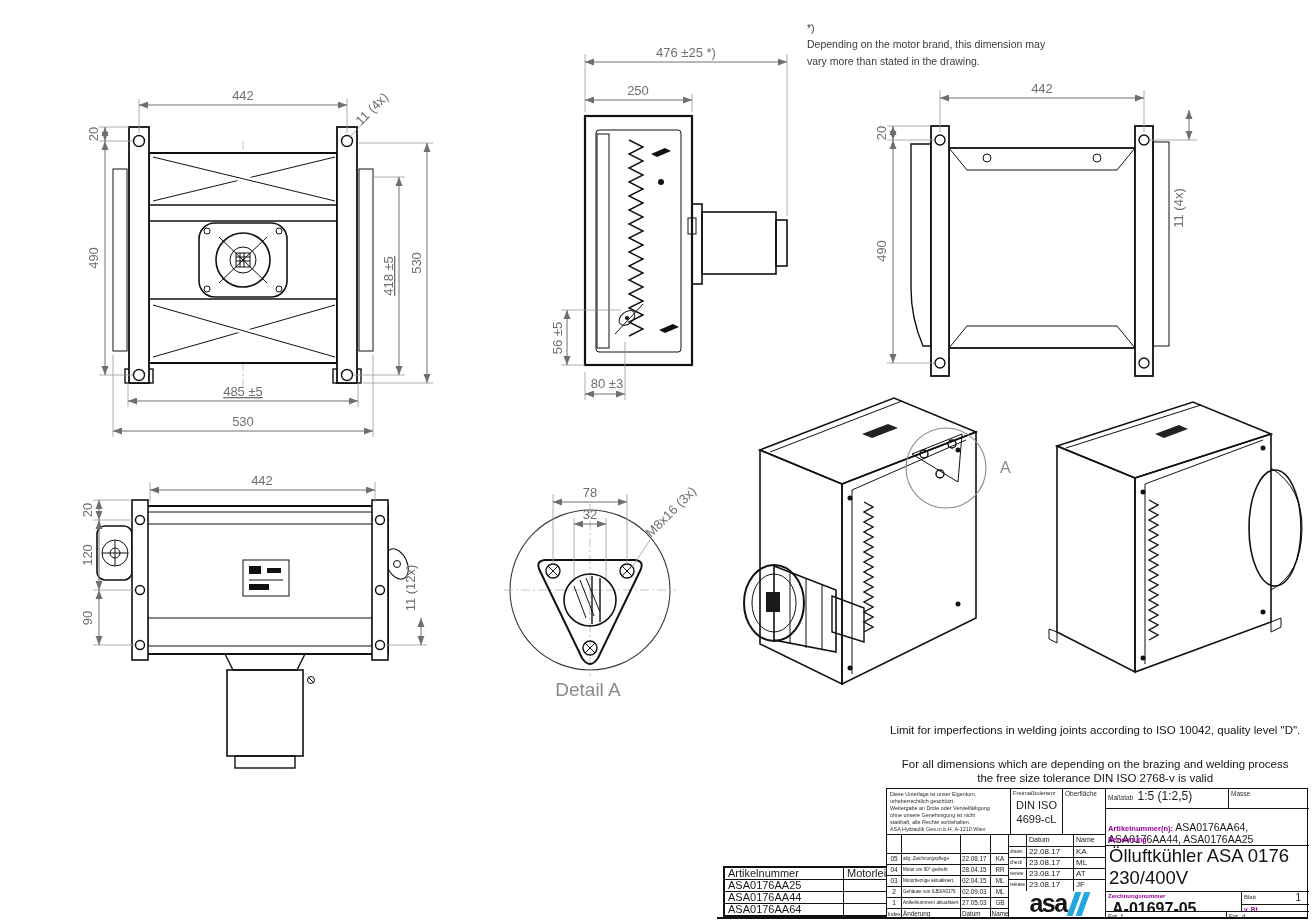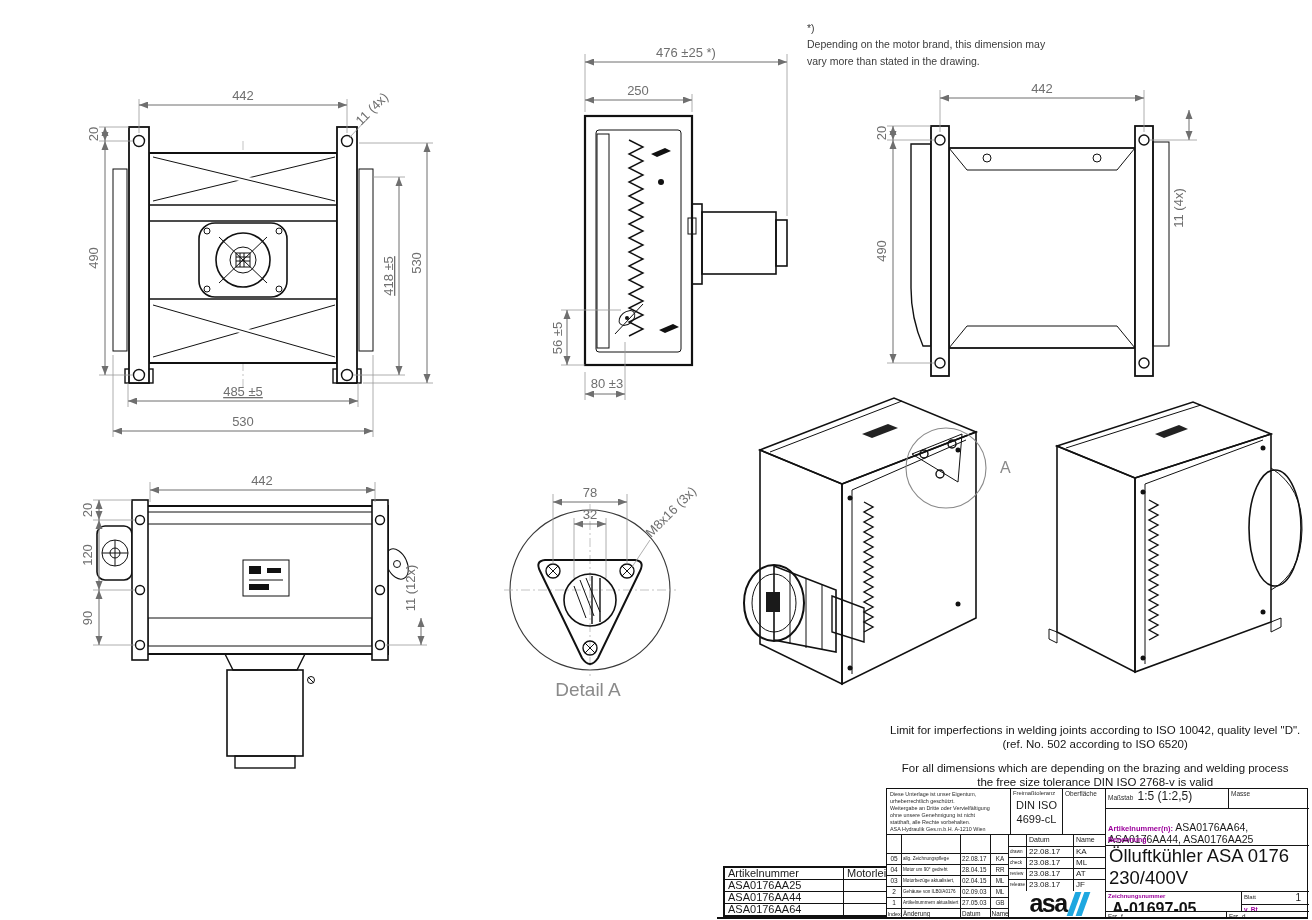--- a/index.html
+++ b/index.html
@@ -14,21 +14,21 @@
   .xl{stroke:#9a9a9a;stroke-width:0.8;fill:none;}
   .cl{stroke:#aaaaaa;stroke-width:0.7;fill:none;stroke-dasharray:9 3 2 3;}
   .o1{stroke:#111;stroke-width:1;fill:none;}
   .o14{stroke:#111;stroke-width:1.4;fill:none;}
   .o16{stroke:#111;stroke-width:1.6;fill:none;}
   .o2{stroke:#111;stroke-width:2;fill:none;}
   .o22{stroke:#111;stroke-width:2.2;fill:none;}
   .wfill{fill:#ffffff;}
   .note-top{left:807px;top:20px;font-size:10.5px;color:#3c3c3c;line-height:1.55;}
   .weld-notes{left:890px;top:723px;font-size:11.5px;color:#161616;line-height:1.22;text-align:center;}
-  .weld-notes .gap{margin-top:10px;}
+  .weld-notes .gap{margin-top:20px;}
   
   .art{left:723px;top:866px;border-collapse:collapse;font-size:11px;background:#fff;}
   .art td{border:1px solid #111;padding:0 3px;height:11px;line-height:11px;white-space:nowrap;}
   .art{border:2px solid #111;}
   .art .num{text-align:right;}
   
   .tb{left:886px;top:788px;width:422px;height:130px;border:1.6px solid #111;background:#fff;box-sizing:border-box;font-size:8px;}
   .c{position:absolute;box-sizing:border-box;overflow:hidden;}
   .br{border-right:1px solid #161616;} .bb{border-bottom:1px solid #161616;}
   .bt{border-top:1px solid #161616;}
@@ -383,21 +383,20 @@
       <circle cx="138" cy="120" r="2.5" fill="#111"></circle>
         <circle cx="138" cy="286" r="2.5" fill="#111"></circle>
       <path class="o14" d="M144,128 l9,5 l-9,5 l9,5 l-9,5 l9,5 l-9,5 l9,5 l-9,5 l9,5 l-9,5 l9,5 l-9,5 l9,5 l-9,5 l9,5 l-9,5 l9,5 l-9,5 l9,5 l-9,5 l9,5 l-9,5 l9,5 l-9,5 l9,5 l-9,5 l9,5 l-9,5"></path>
       <path class="o1" d="M52,260 l-8,-3 l0,10 l8,4 Z"></path>
         <path class="o1" d="M266,250 l10,-4 l0,9 l-10,5 Z"></path>
     </g>
   </svg>
 
   <div class="abs weld-notes">
     <div>Limit for imperfections in welding joints according to ISO 10042, quality level "D".</div>
-    <div>(ref. No. 502 according to ISO 6520)</div>
     <div class="gap">For all dimensions which are depending on the brazing and welding process</div>
     <div>the free size tolerance DIN ISO 2768-v is valid</div>
   </div>
 
   <table class="abs art">
     <tbody>
         <tr>
       <td style="width:112px">Artikelnummer</td>
       <td style="width:90px">Motorleistung</td>
       <td style="width:56px">Polzahl</td>

